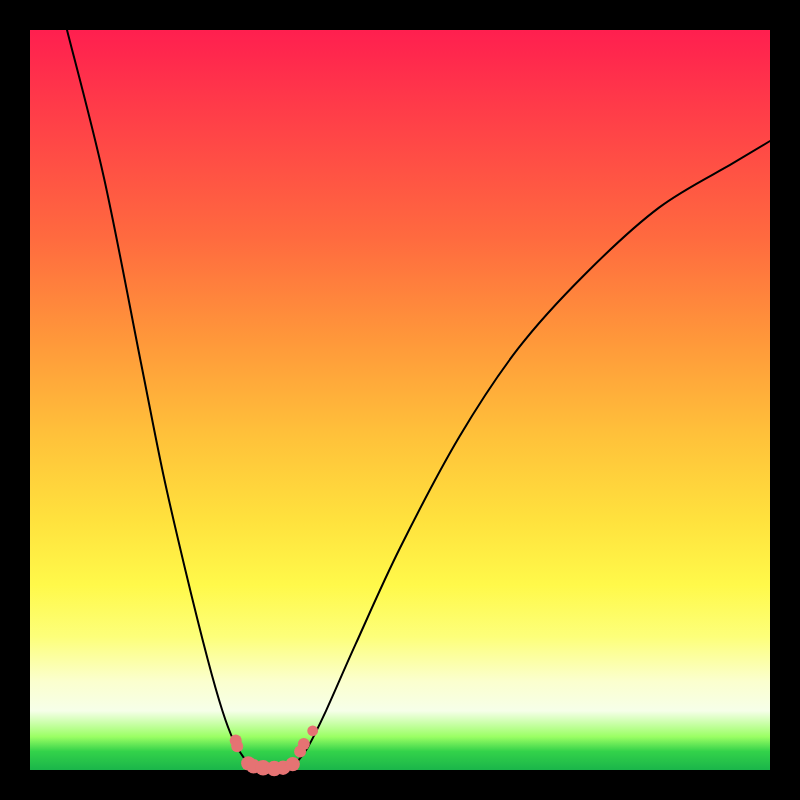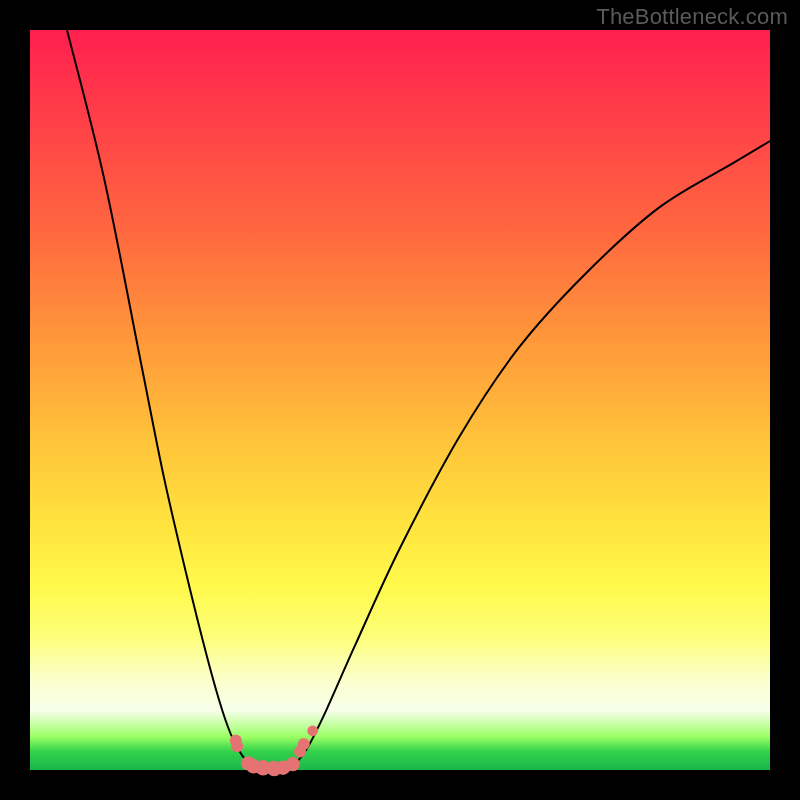--- a/index.html
+++ b/index.html
@@ -78,14 +78,13 @@
           <circle cx="233.1" cy="737.78" r="7.800000000000001" fill="#e57373"></circle>
           <circle cx="244.20000000000002" cy="738.52" r="7.800000000000001" fill="#e57373"></circle>
           <circle cx="253.08" cy="737.78" r="7.199999999999999" fill="#e57373"></circle>
           <circle cx="262.7" cy="734.08" r="7.199999999999999" fill="#e57373"></circle>
           <circle cx="270.09999999999997" cy="721.5" r="6" fill="#e57373"></circle>
           <circle cx="273.8" cy="714.1" r="6" fill="#e57373"></circle>
           <circle cx="282.68" cy="700.78" r="5.4" fill="#e57373"></circle>
         </g>
     </svg>
   </div>
-  <div class="watermark">TheBottleneck.com</div>
 </div>
 
 </body></html>

